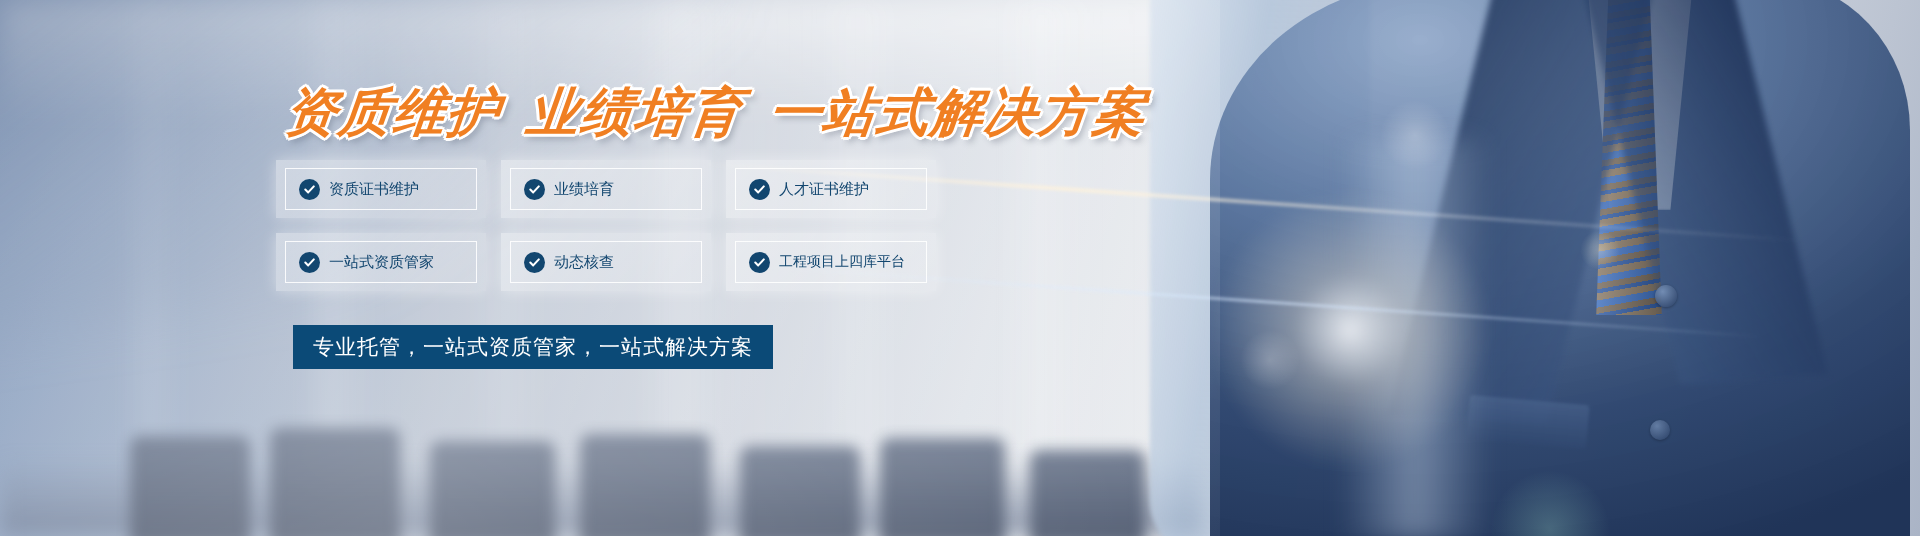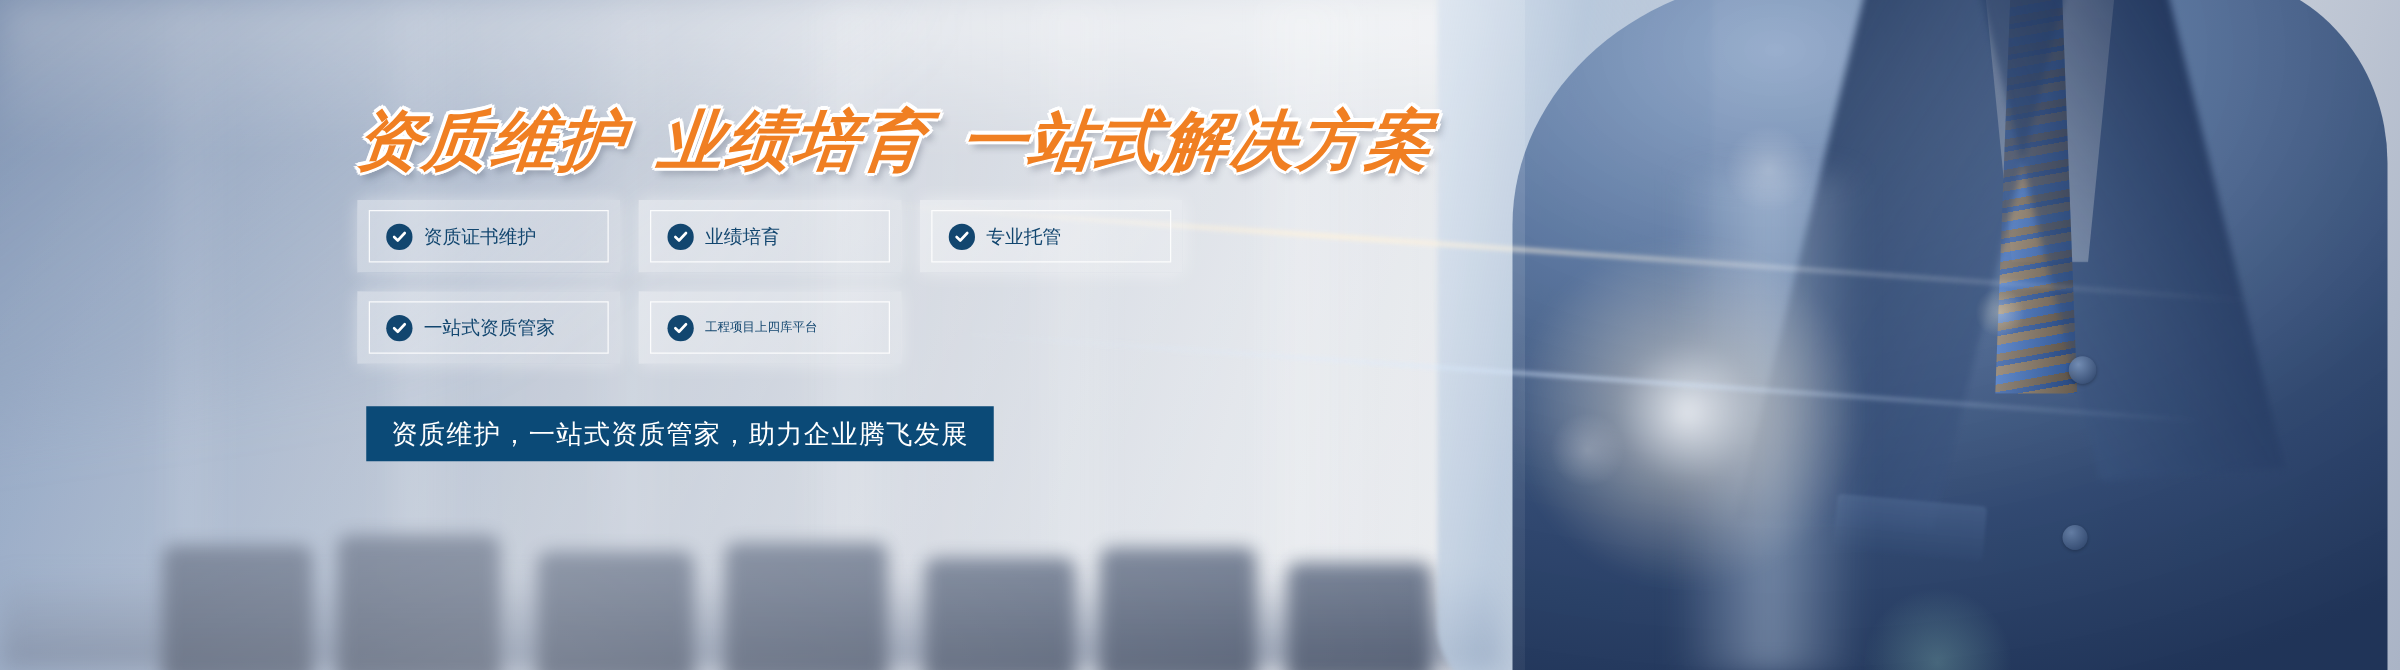--- a/index.html
+++ b/index.html
@@ -182,21 +182,21 @@
     text-shadow:
       -2px -2px 0 #ffffff,  2px -2px 0 #ffffff,
       -2px  2px 0 #ffffff,  2px  2px 0 #ffffff,
       -3px  0   0 #ffffff,  3px  0   0 #ffffff,
        0   -3px 0 #ffffff,  0    3px 0 #ffffff,
        4px 5px 6px rgba(60,70,90,.35);
   }
   .headline .gap{display:inline-block;width:26px;}
 
   .grid{
-    position:absolute;left:286px;top:160px;
+    position:absolute;left:276px;top:160px;
     display:grid;
     grid-template-columns:210px 210px 210px;
     grid-auto-rows:58px;
     column-gap:18px;row-gap:12px;gap:15px;
   }
   .cell{
     position:relative;
     background:linear-gradient(135deg,rgba(255,255,255,.42),rgba(255,255,255,.18));
     box-shadow:0 0 14px rgba(255,255,255,.45);
     display:flex;align-items:center;
@@ -213,21 +213,21 @@
     width:21px;height:21px;flex:0 0 21px;border-radius:50%;
     background:#12466f;
     display:flex;align-items:center;justify-content:center;
     margin-right:9px;
   }
   .check svg{display:block;}
   .cell-label{
     font-size:15px;color:#12466f;font-weight:500;white-space:nowrap;
     font-family:"DejaVu Sans","Liberation Sans",sans-serif;
   }
-  .cell.wide .cell-label{font-size:10px;}
+  .cell.wide .cell-label{font-size:14px;}
 
   .tagline{
     position:absolute;left:293px;top:325px;
     background:#0b4a77;
     height:44px;display:flex;align-items:center;
     padding:0 20px;
     box-sizing:border-box;
   }
   .tagline-text{
     color:#ffffff;font-size:21px;letter-spacing:1px;font-weight:500;
@@ -308,47 +308,57 @@
         </div>
       </div>
 
       <div class="cell">
         <div class="cell-inner">
           <span class="check">
             <svg width="13" height="13" viewBox="0 0 13 13">
                 <path d="M2.3 6.6 L5.2 9.4 L10.8 3.4" fill="none" stroke="#ffffff" stroke-width="2.1" stroke-linecap="round" stroke-linejoin="round"></path>
               </svg>
           </span>
-          <span class="cell-label">专业托管</span>
+          <span class="cell-label">人才证书维护</span>
         </div>
       </div>
 
       <div class="cell">
         <div class="cell-inner">
           <span class="check">
             <svg width="13" height="13" viewBox="0 0 13 13">
                 <path d="M2.3 6.6 L5.2 9.4 L10.8 3.4" fill="none" stroke="#ffffff" stroke-width="2.1" stroke-linecap="round" stroke-linejoin="round"></path>
               </svg>
           </span>
           <span class="cell-label">一站式资质管家</span>
         </div>
       </div>
 
+      <div class="cell">
+        <div class="cell-inner">
+          <span class="check">
+            <svg width="13" height="13" viewBox="0 0 13 13">
+                <path d="M2.3 6.6 L5.2 9.4 L10.8 3.4" fill="none" stroke="#ffffff" stroke-width="2.1" stroke-linecap="round" stroke-linejoin="round"></path>
+              </svg>
+          </span>
+          <span class="cell-label">动态核查</span>
+        </div>
+      </div>
 
       <div class="cell wide">
         <div class="cell-inner">
           <span class="check">
             <svg width="13" height="13" viewBox="0 0 13 13">
                 <path d="M2.3 6.6 L5.2 9.4 L10.8 3.4" fill="none" stroke="#ffffff" stroke-width="2.1" stroke-linecap="round" stroke-linejoin="round"></path>
               </svg>
           </span>
           <span class="cell-label">工程项目上四库平台</span>
         </div>
       </div>
 
     </div>
 
     <div class="tagline">
-      <span class="tagline-text">资质维护，一站式资质管家，助力企业腾飞发展</span>
+      <span class="tagline-text">专业托管，一站式资质管家，一站式解决方案</span>
     </div>
 
   </div>
 </div>
 
 </body></html>

